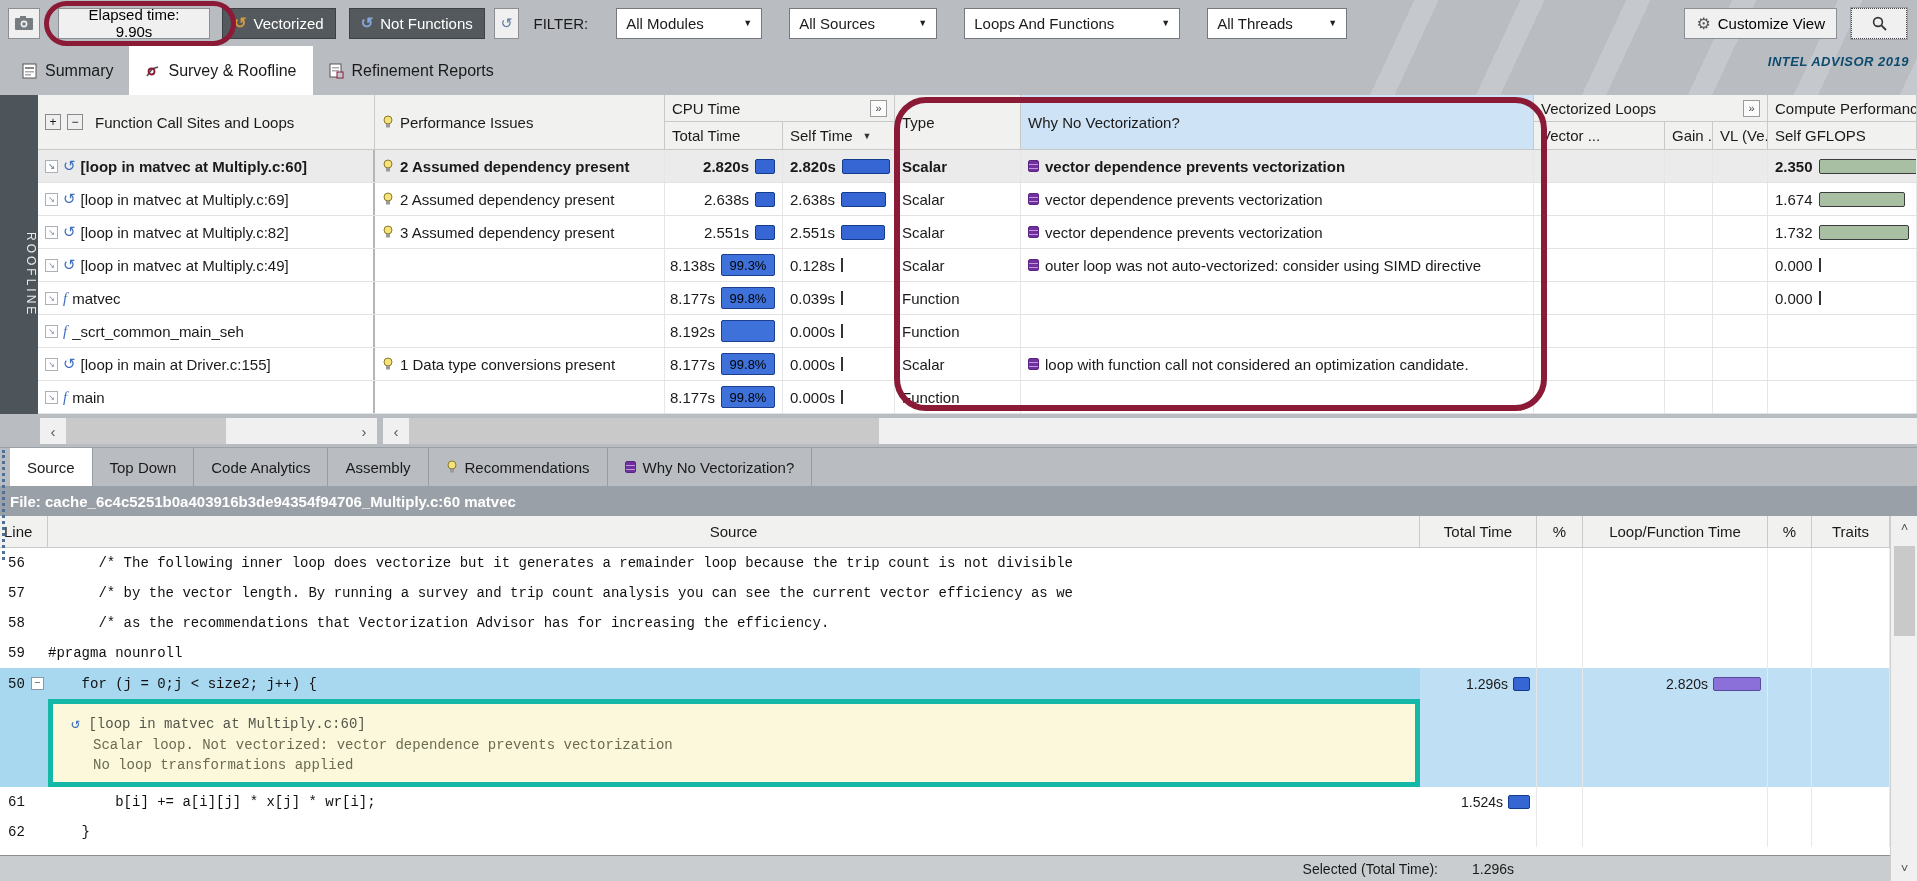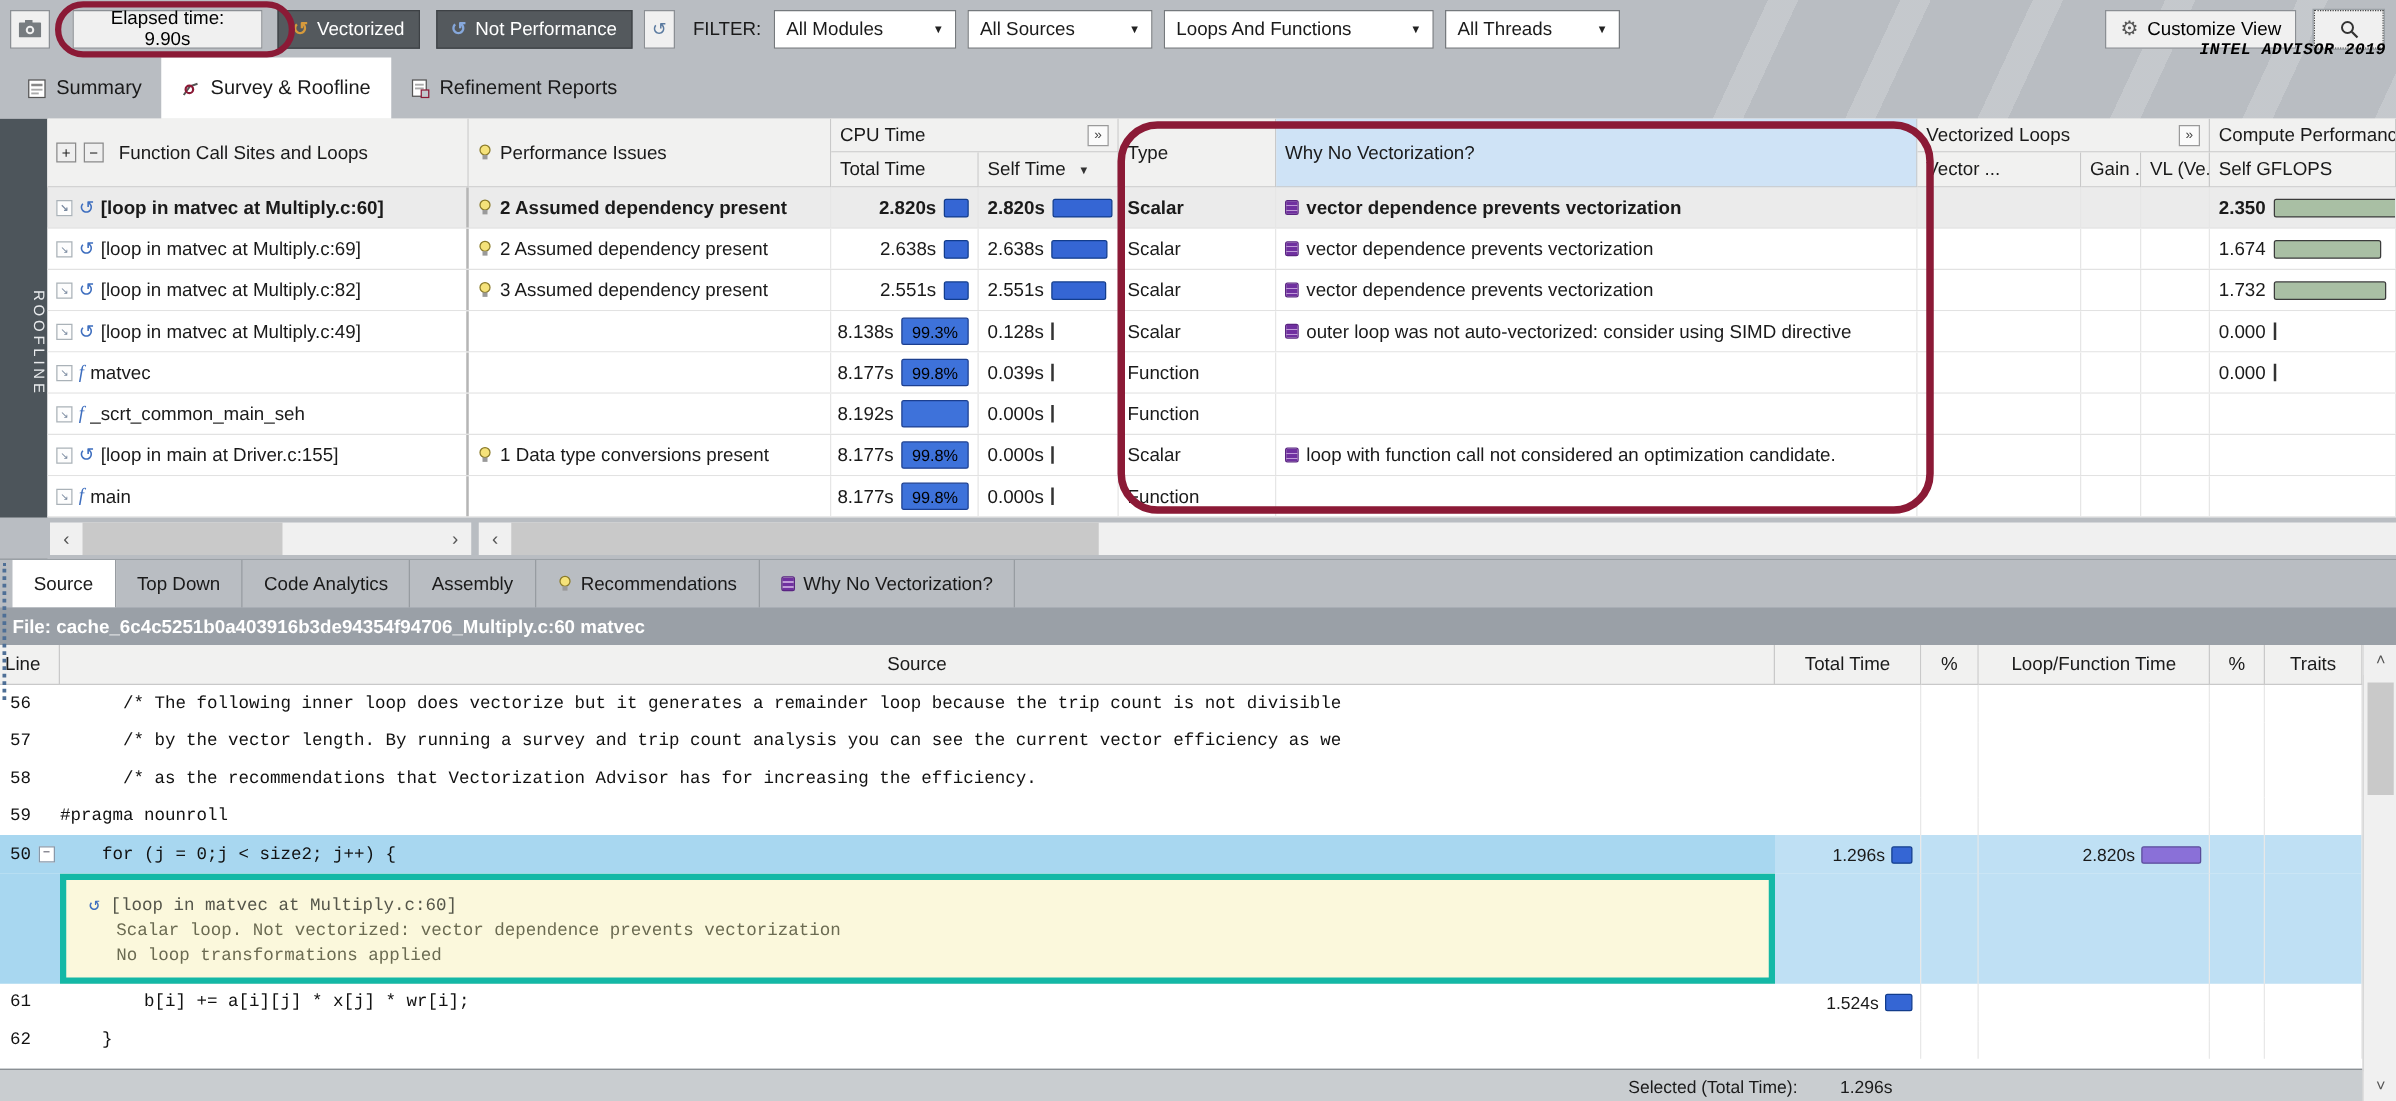--- a/index.html
+++ b/index.html
@@ -10,26 +10,26 @@
   
   .toolbar { position:absolute; left:0; top:0; width:1917px; height:46px; display:flex; align-items:center; }
   .tbtn { height:31px; display:flex; align-items:center; gap:7px; padding:0 11px;
           background:#f0f0f0; border:1px solid #8b8f94; font-size:15px; cursor:default; }
   .tbtn.dark { background:#54595d; border-color:#3d4145; color:#fff; }
   .tbtn.small { padding:0 6px; }
   .clock-or { color:#d69a3c; font-size:15px; font-weight:bold; }
   .clock-bl { color:#86a8dc; font-size:15px; font-weight:bold; }
   .filter-label { font-size:15px; margin:0 10px 0 14px; }
   .dropdown { height:31px; background:#fff; border:1px solid #75797d; display:flex; align-items:center;
-              justify-content:space-between; font-size:15px; padding:0 9px; gap:14px; }
+              justify-content:space-between; font-size:15px; padding:0 9px; gap:14px;margin-left:18px; }
   .dd-arrow { font-size:9px; color:#222; }
   .search-btn { height:31px; width:56px; background:#f0f0f0; border:1px dotted #444; outline:1px solid #9aa0a5;
                 display:flex; align-items:center; justify-content:center; }
-  .watermark { position:absolute; right:8px; top:32px; font-size:13px; font-weight:bold; letter-spacing:.5px;
-               color:#000000; font-style:italic;font-family:Liberation Mono, monospace; }
+  .watermark { position:absolute; right:8px; top:54px; font-size:13px; font-weight:bold; letter-spacing:.5px;
+               color:#0c4a6e; font-style:italic; }
   .chevron-bg { position:absolute; right:0; top:0; width:560px; height:160px; pointer-events:none; opacity:.5;
      background:repeating-linear-gradient(115deg, transparent 0 52px, rgba(255,255,255,.35) 52px 74px, transparent 74px 96px); }
 
   
   .doctabs { position:absolute; left:0; top:46px; width:1917px; height:49px; display:flex; align-items:stretch; }
   .doctab { display:flex; align-items:center; gap:8px; padding:0 16px; font-size:16px; }
   .doctab.active { background:#fff; }
   .dicon { width:15px; height:16px; display:inline-block; }
 
   
@@ -138,21 +138,21 @@
       <span>Elapsed time: 9.90s</span>
     </button>
     <div style="width:12px"></div>
     <button class="tbtn dark">
       <span class="clock-or">↺</span>
       <span>Vectorized</span>
     </button>
     <div style="width:13px"></div>
     <button class="tbtn dark">
       <span class="clock-bl">↺</span>
-      <span>Not Performance</span>
+      <span>Not Functions</span>
     </button>
     <div style="width:9px"></div>
     <button class="tbtn small">
       <span style="color:#5a7aa0; font-size:14px;">↺</span>
     </button>
     <span class="filter-label">FILTER:</span>
     <div class="dropdown" style="width:146px">
       <span>All Modules</span>
       <span class="dd-arrow">▼</span>
     </div>

